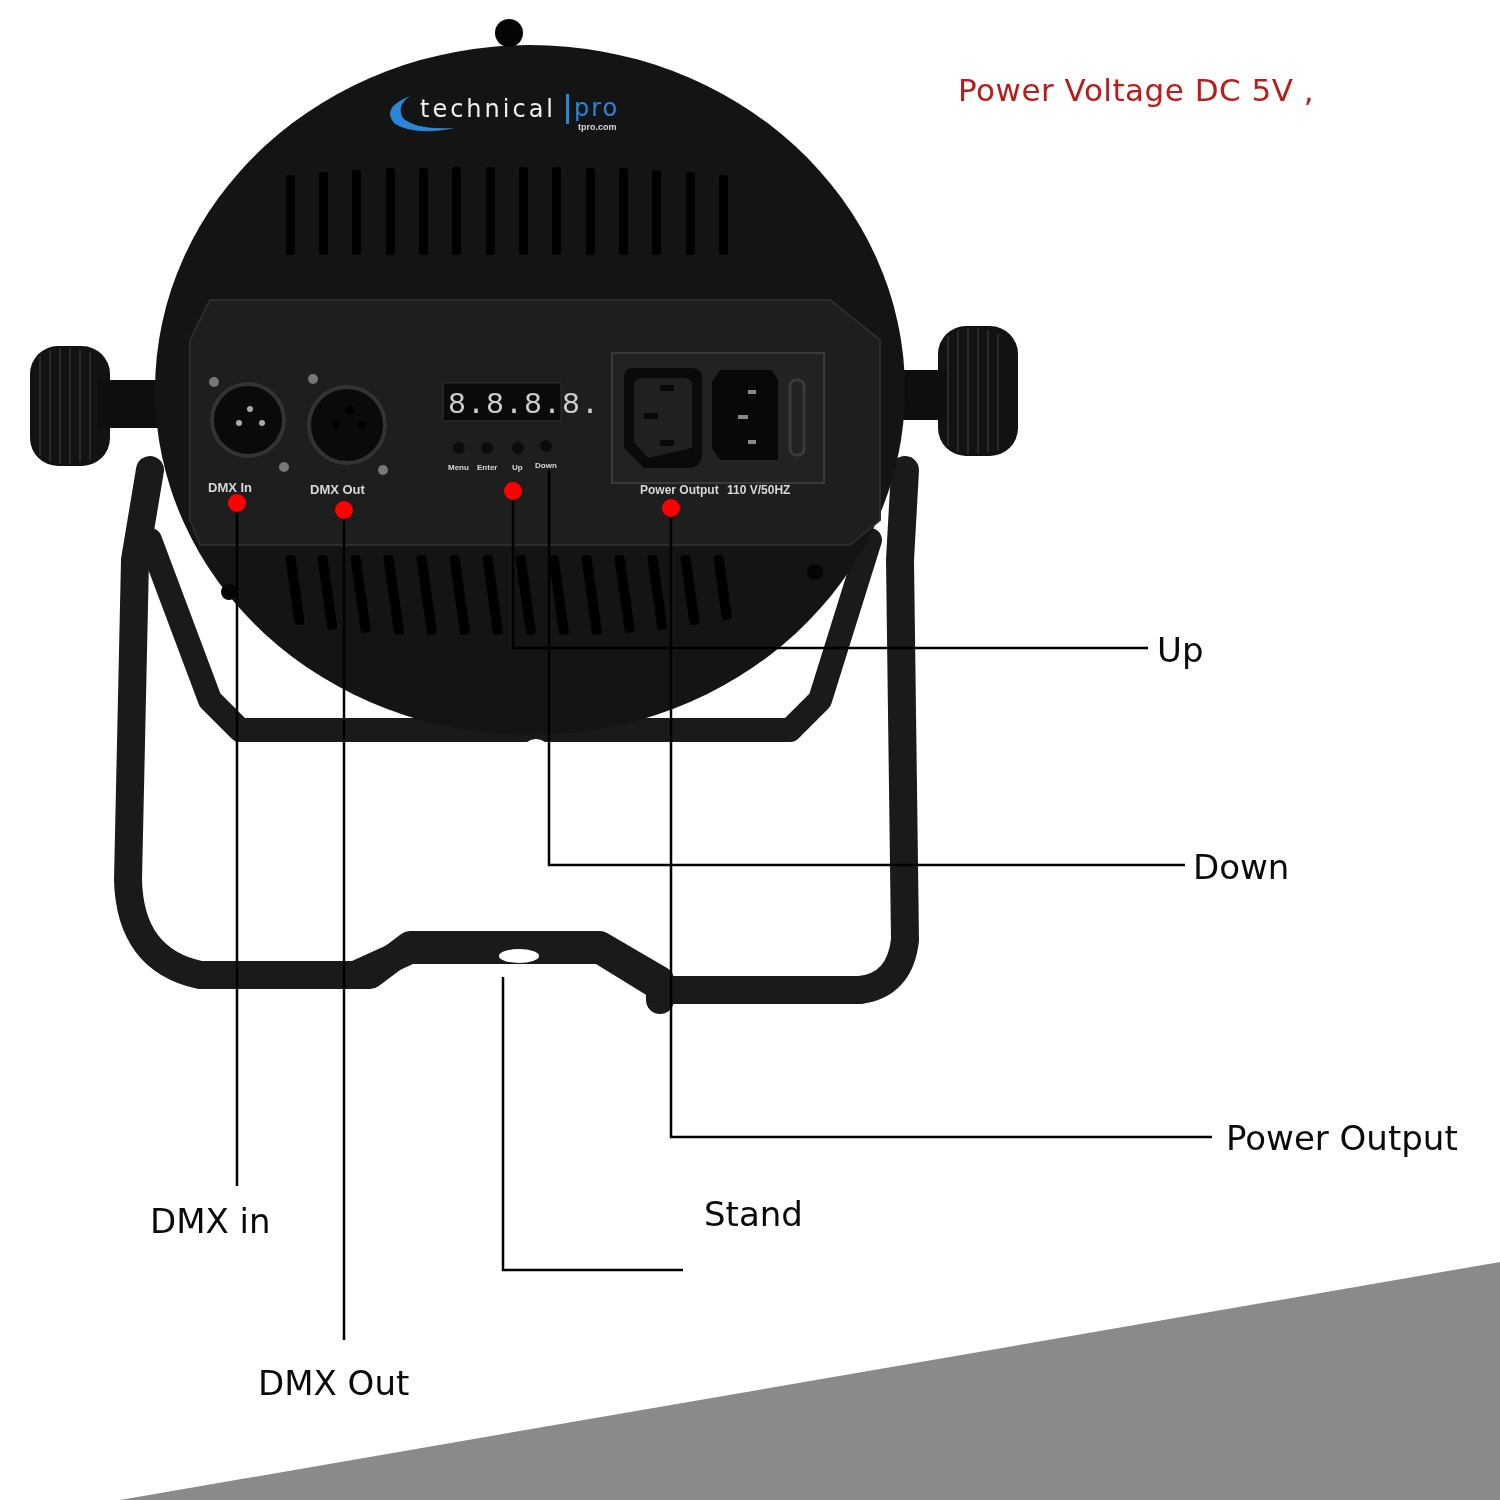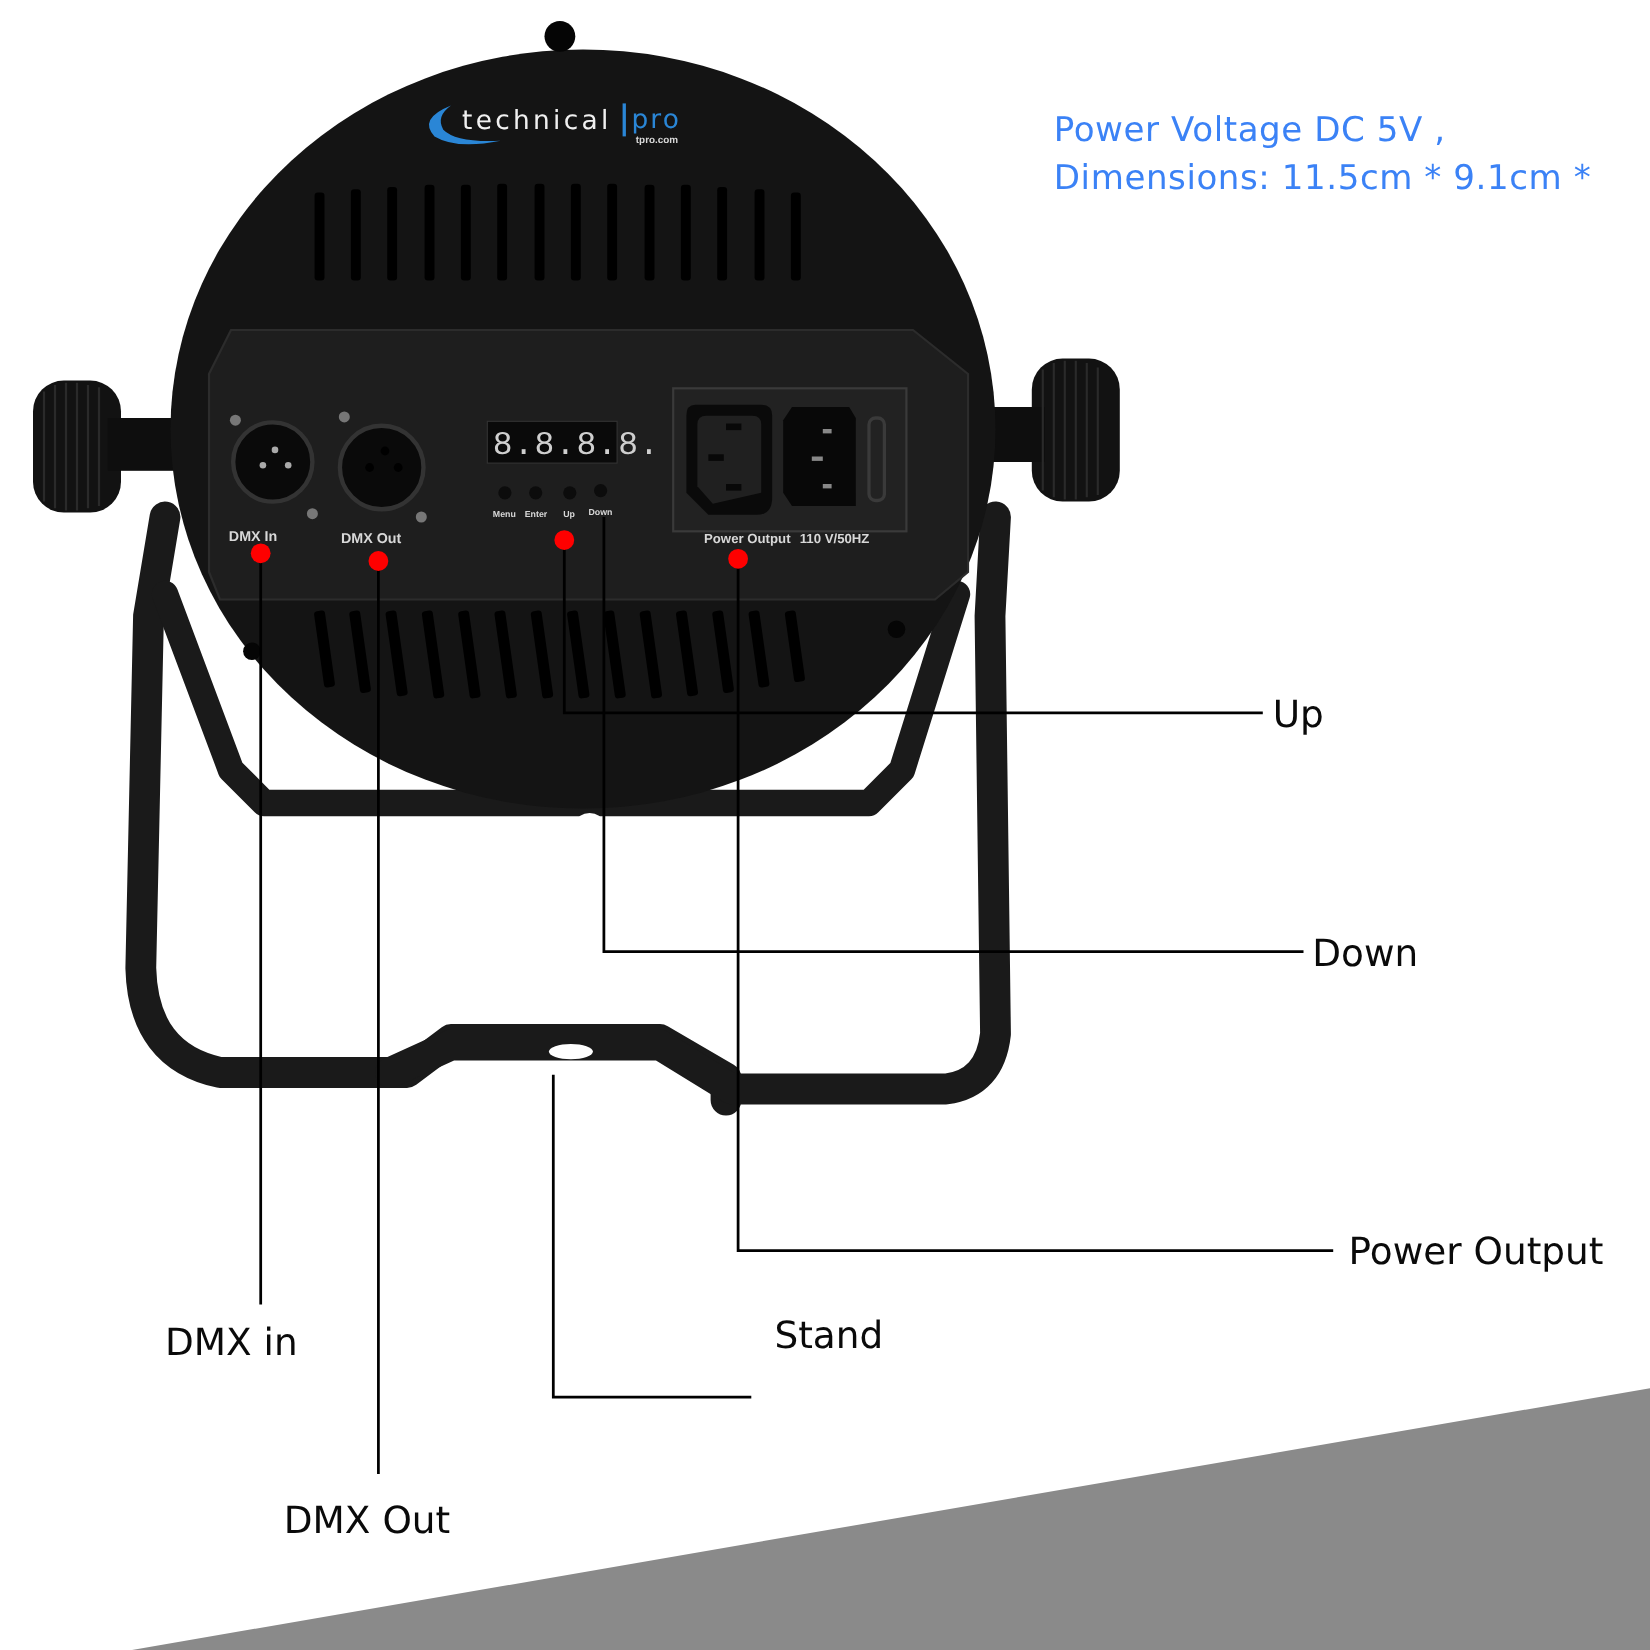--- a/index.html
+++ b/index.html
@@ -1,20 +1,20 @@
 <!DOCTYPE html>
 <html><head>
 <meta charset="utf-8">
 <style>
   html, body { margin: 0; padding: 0; background: #ffffff; }
   body { width: 1500px; height: 1500px; position: relative; overflow: hidden;
          font-family: "DejaVu Sans", "Liberation Sans", sans-serif; color: #111; }
   #stage { position: absolute; left: 0; top: 0; width: 1500px; height: 1500px; }
-  .specs { position: absolute; left: 958px; top: 96px; font-size: 31px; line-height: 44px;
-           letter-spacing: 0.5px; color: #3b82f6; white-space: nowrap; }
+  .specs { position: absolute; left: 958px; top: 68px; font-size: 31px; line-height: 44px;
+           letter-spacing: 0.5px; color: #b91c1c; white-space: nowrap; }
   .specs div { height: 44px; }
   .callout { position: absolute; font-size: 34px; color: #0a0a0a; white-space: nowrap; line-height: 40px; }
   .tiny { font-family: "Liberation Sans", sans-serif; font-weight: bold; fill: #d8d8d8; }
   .brand { font-family: "DejaVu Sans", sans-serif; }
 </style>
 </head>
 <body>
 
 <svg id="stage" width="1500" height="1500" viewBox="0 0 1500 1500" xmlns="http://www.w3.org/2000/svg">
 
@@ -152,21 +152,20 @@
   <g fill="#ff0000">
     <circle cx="237" cy="503" r="9"></circle>
     <circle cx="344" cy="510" r="9"></circle>
     <circle cx="513" cy="491" r="9"></circle>
     <circle cx="671" cy="508" r="9"></circle>
   </g>
 </svg>
 
 <div class="specs">
   <div>Power Voltage DC 5V ,</div>
-  <div>Dimensions: 11.5cm * 9.1cm *</div>
 </div>
 
 <div class="callout" style="left:1157px; top:630px;">Up</div>
 <div class="callout" style="left:1193px; top:847px;">Down</div>
 <div class="callout" style="left:1226px; top:1118px;">Power Output</div>
 <div class="callout" style="left:150px; top:1201px;">DMX in</div>
 <div class="callout" style="left:704px; top:1194px;">Stand</div>
 <div class="callout" style="left:258px; top:1363px;">DMX Out</div>
 
 </body></html>

